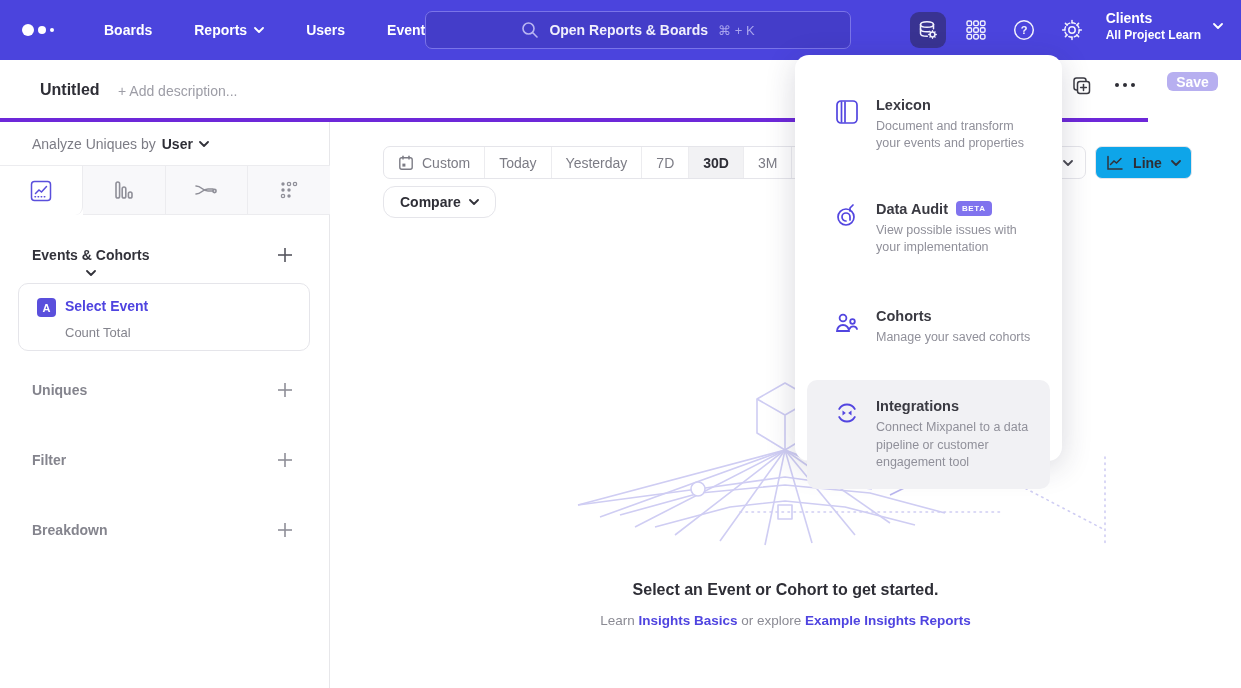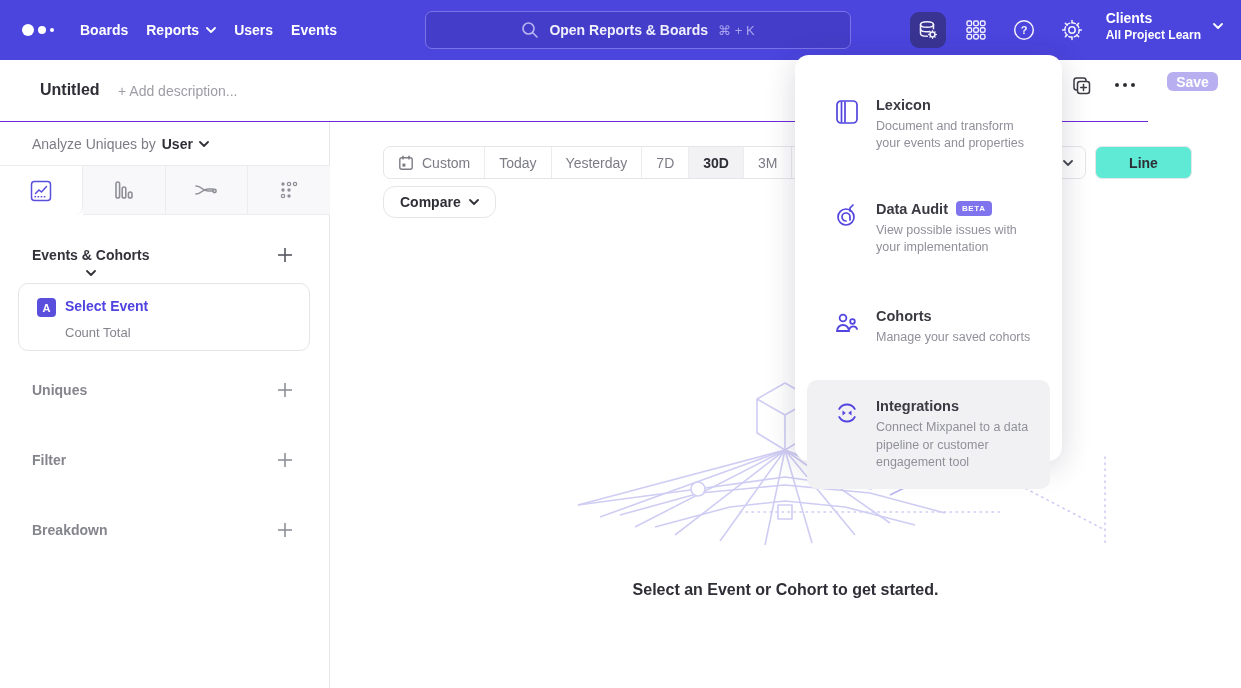--- a/index.html
+++ b/index.html
@@ -5,40 +5,40 @@
   * { margin:0; padding:0; box-sizing:border-box; }
   html,body { width:1241px; height:688px; overflow:hidden;
     font-family:"Liberation Sans", sans-serif; background:#ffffff; }
 
   
   .topnav { position:absolute; left:0; top:0; width:1241px; height:60px;
     background:#4b44dd; display:flex; align-items:center; z-index:40; }
   .logo { display:flex; align-items:center; gap:4px; margin-left:22px; width:40px; }
   .logo i { background:#fff; border-radius:50%; display:block; }
   .logo i.d1{width:12px;height:12px;} .logo i.d2{width:8px;height:8px;} .logo i.d3{width:4px;height:4px;}
-  .nav-item { color:#ffffff; font-size:14px; font-weight:600; margin-left:18px;
+  .nav-item { color:#ffffff; font-size:14px; font-weight:600; margin-left:42px;
     display:flex; align-items:center; gap:7px; cursor:pointer; }
   .chev { width:10px; height:6px; }
   .chev polyline { fill:none; stroke:currentColor; stroke-width:1.8; stroke-linecap:round; stroke-linejoin:round; }
   .searchbar { position:absolute; left:425px; top:11px; width:426px; height:38px;
     background:#443dc9; border:1px solid #7a74e8; border-radius:7px;
     display:flex; align-items:center; justify-content:center; gap:10px; color:#e8e7fb; }
   .searchbar .ph { font-size:14px; font-weight:600; color:#f0effc; }
   .searchbar .kbd { font-size:13px; color:#a09ae f0; color:#a9a4ee; }
   .icon-btn { position:absolute; top:12px; width:36px; height:36px; border-radius:9px;
     display:flex; align-items:center; justify-content:center; cursor:pointer; color:#efeefc; }
   .icon-btn.active { background:#393392; }
   .project { position:absolute; right:18px; top:10px; display:flex; align-items:center; gap:12px;
     color:#fff; cursor:pointer; }
   .project .pname { font-size:14px; font-weight:700; }
   .project .pscope { font-size:12px; font-weight:700; margin-top:2px; }
 
   
   .rheader { position:absolute; left:0; top:60px; width:1148px; height:62px; background:#fff;
-    border-bottom:1px solid #6d28d9; }
+    border-bottom:4px solid #6d28d9; }
   .rtitle { position:absolute; left:40px; top:21px; font-size:16px; font-weight:700; color:#2e2e36; }
   .rdesc { position:absolute; left:118px; top:23px; font-size:14px; color:#9d9da6; }
   .hicon { position:absolute; top:76px; color:#3c3c44; cursor:pointer; z-index:10;}
   .save-btn { position:absolute; right:23px; top:72px; width:51px; height:19px;
     background:#b7aff0; color:#ffffff; font-size:14px; font-weight:600; border:none;
     border-radius:6px; cursor:pointer; }
 
   
   .sidebar { position:absolute; left:0; top:122px; width:330px; height:566px; background:#fff;
     border-right:1px solid #e7e7ea; }
@@ -72,22 +72,22 @@
     border-right:1px solid #ececef; cursor:pointer; white-space:nowrap; }
   .seg:last-child { border-right:none; }
   .seg.sel { background:#f2f2f4; color:#2e2e36; font-weight:700; }
   .compare-btn { position:absolute; left:53px; top:64px; height:32px; padding:0 16px;
     border:1px solid #e5e5ea; border-radius:12px; background:#fff; font-size:14px; font-weight:600;
     color:#2e2e36; display:flex; align-items:center; gap:8px; cursor:pointer; }
   .hidden-dd { position:absolute; left:690px; top:24px; width:66px; height:33px;
     border:1px solid #e5e5ea; border-radius:7px; background:#fff; display:flex;
     align-items:center; justify-content:flex-end; padding-right:12px; color:#4a4a52; cursor:pointer;}
   .line-btn { position:absolute; left:765px; top:24px; width:97px; height:33px;
-    border:1px solid #e5e5ea; border-radius:7px; background:#5eead4; display:flex; align-items:center;
-    justify-content:center; gap:9px; font-size:14px; font-weight:600; color:#2e2e36; cursor:pointer;flex-direction:column; }
+    border:1px solid #e5e5ea; border-radius:7px; background:#0ea5e9; display:flex; align-items:center;
+    justify-content:center; gap:9px; font-size:14px; font-weight:600; color:#2e2e36; cursor:pointer; }
   .illus { position:absolute; left:230px; top:243px; }
   .empty-title { position:absolute; left:0; top:459px; width:911px; text-align:center;
     font-size:16px; font-weight:700; color:#2e2e36; }
   .empty-links { position:absolute; left:0; top:491px; width:911px; text-align:center;
     font-size:13.5px; color:#8b8b94; }
   .empty-links a { color:#4f44e0; font-weight:700; text-decoration:none; cursor:pointer; }
 
   
   .panel { position:absolute; left:795px; top:55px; width:267px; height:406px; background:#fff;
     border-radius:14px; box-shadow:0 6px 30px rgba(40,40,70,0.18); z-index:60; padding:30px 12px; }
@@ -397,20 +397,26 @@
       <polyline points="2,1.5 2,14 16,14"></polyline>
       <polyline points="4.5,9.5 8,6 10.5,8 15,3.5"></polyline>
     </svg>
     <span>Line</span>
     <svg class="chev" viewBox="0 0 10 6" style="color:#32323a">
         <polyline points="1,1 5,5 9,1"></polyline>
       </svg>
   </div>
 
   <div class="empty-title">Select an Event or Cohort to get started.</div>
+  <div class="empty-links">
+    <span>Learn</span>
+    <a>Insights Basics</a>
+    <span>or explore</span>
+    <a>Example Insights Reports</a>
+  </div>
 </div>
 
 <div class="panel">
 
   <div class="mrow">
     <svg class="micon" viewBox="0 0 24 26" fill="none" stroke="#5245e0" stroke-width="1.7" stroke-linecap="round">
       <rect x="2" y="2" width="20" height="22" rx="4"></rect>
       <line x1="6.5" y1="3" x2="6.5" y2="23"></line>
       <line x1="10" y1="3" x2="10" y2="23"></line>
     </svg>

